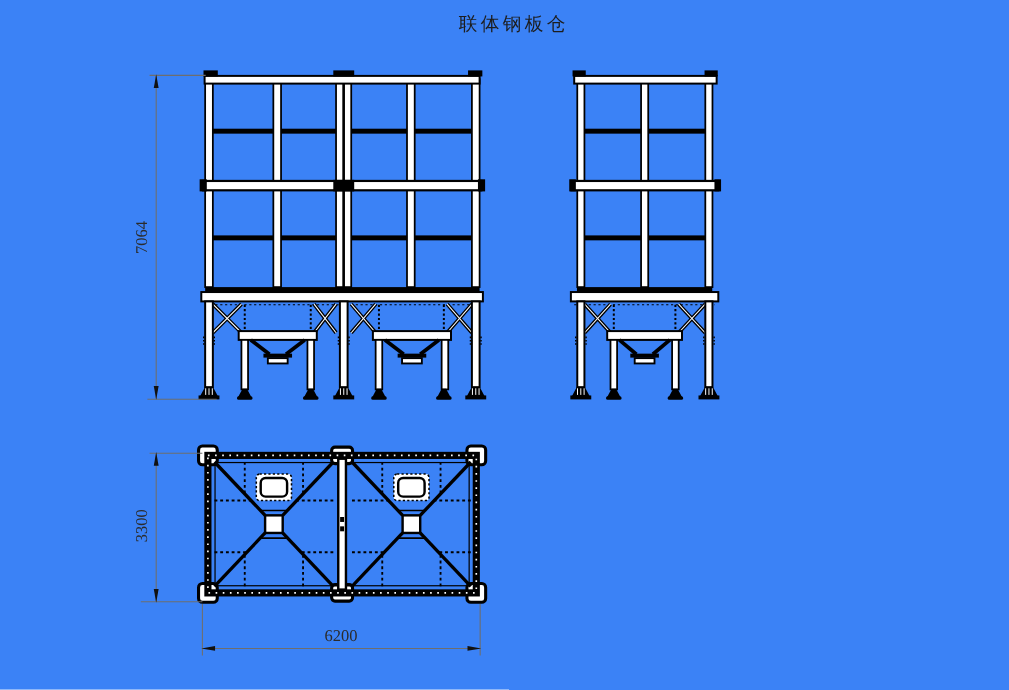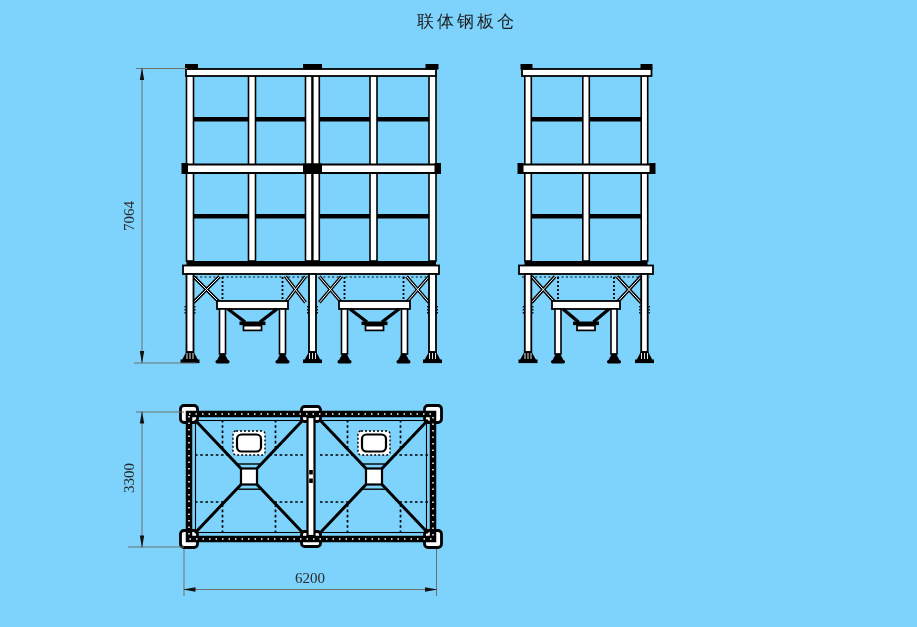--- a/index.html
+++ b/index.html
@@ -1,16 +1,16 @@
 <!DOCTYPE html>
 <html><head>
 <meta charset="utf-8">
 <style>
   html,body{margin:0;padding:0;background:#ffffff;}
-  .page{position:relative;width:917px;height:627px;background:#7dd3fc;overflow:hidden;
+  .page{position:relative;width:917px;height:627px;background:#3b82f6;overflow:hidden;
         font-family:"Liberation Serif","DejaVu Serif",serif;}
   svg{display:block;}
   .struct{stroke:#000;}
   .dim-line{stroke:#6e6e6e;stroke-width:1;}
   .dim-text{fill:#2b2b2b;font-size:15px;font-family:"Liberation Serif","DejaVu Serif",serif;}
   .title-text{fill:#1d1d1d;font-size:17px;letter-spacing:3px;
         font-family:"Liberation Serif","DejaVu Serif",serif;}
 </style>
 </head>
 <body>

